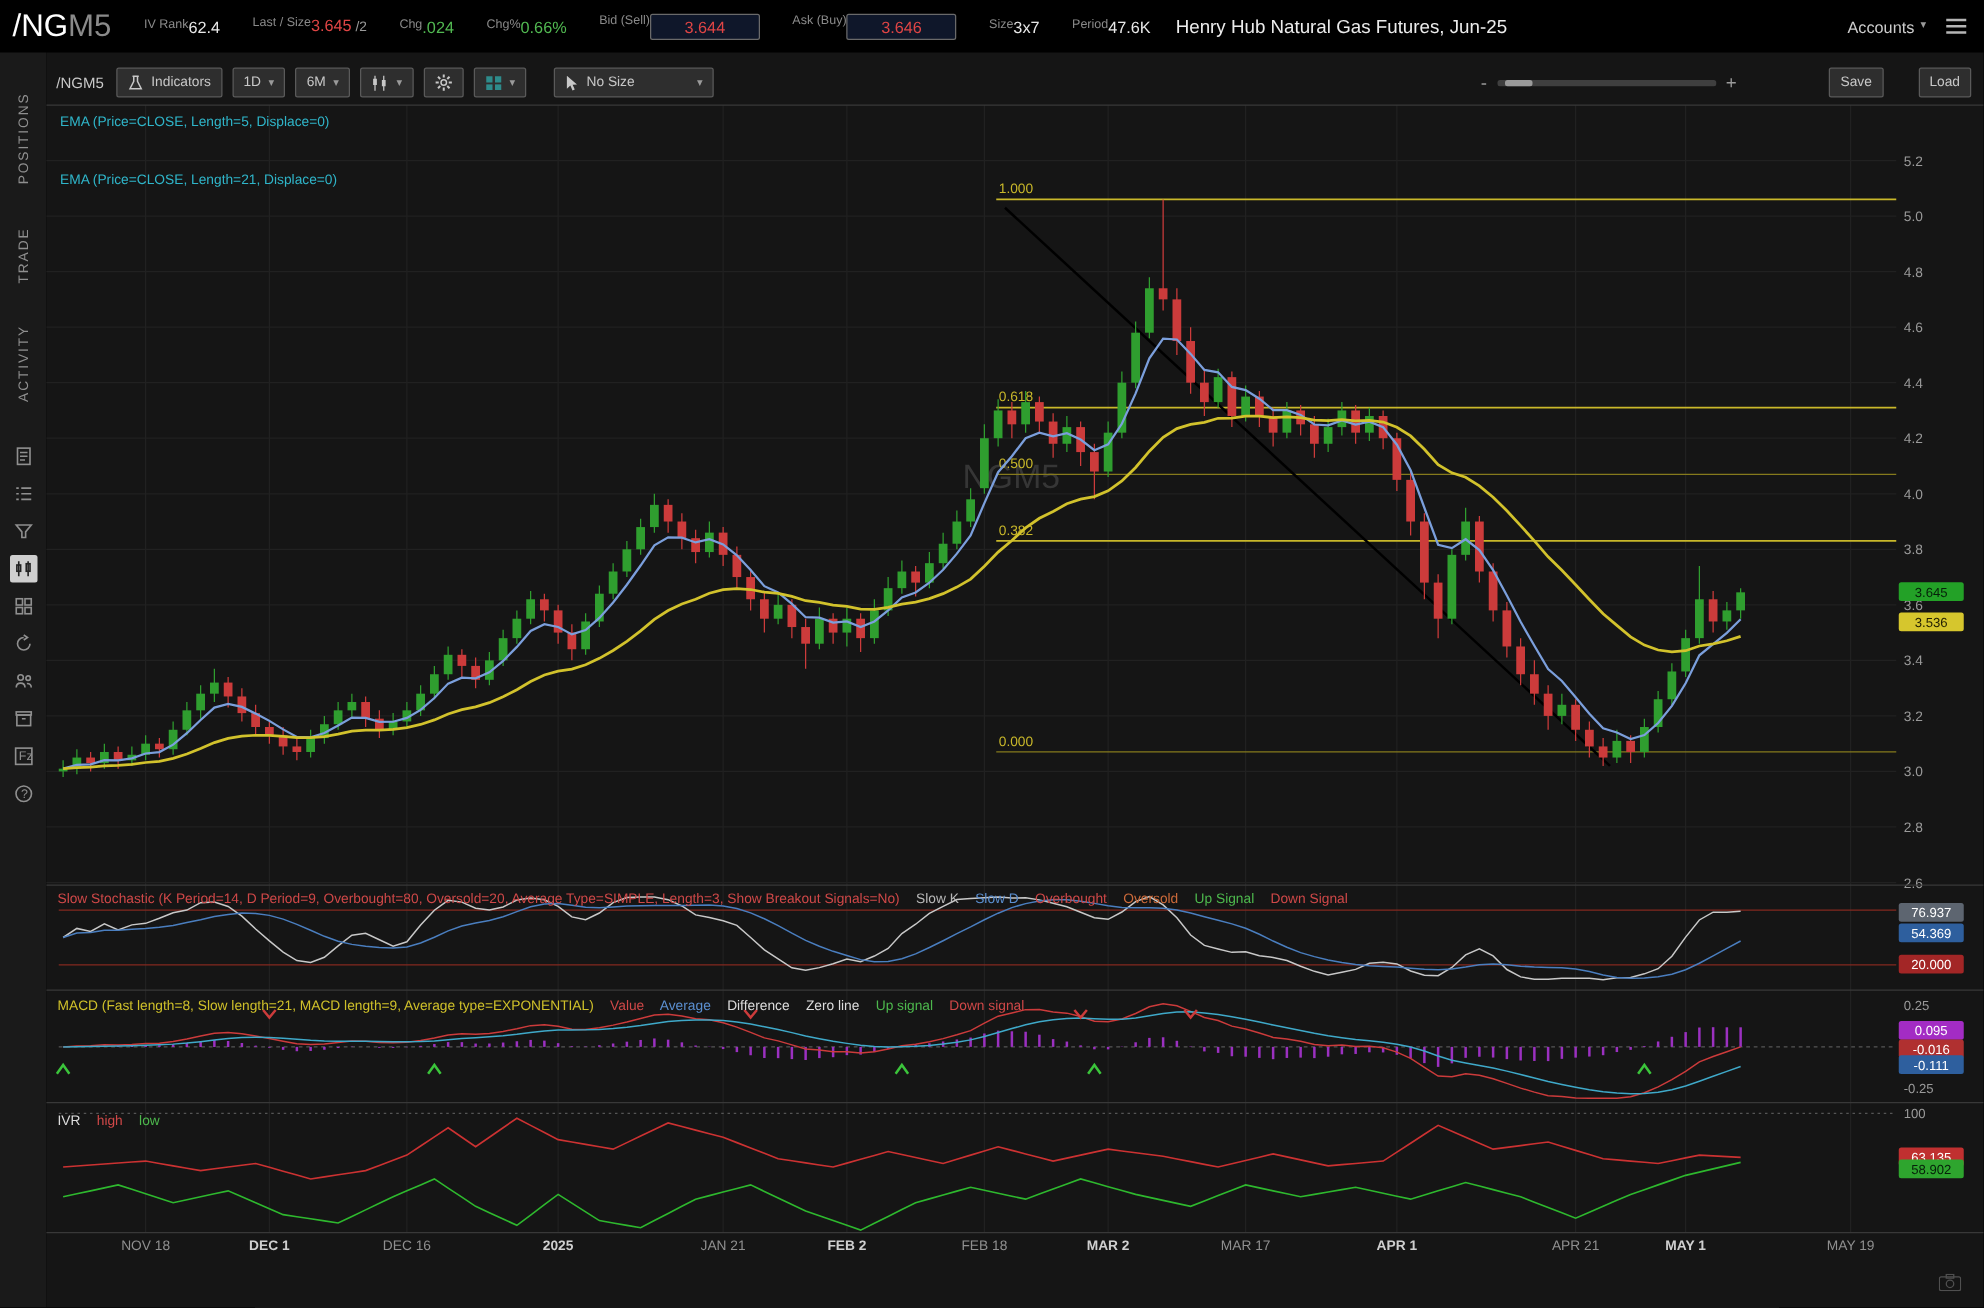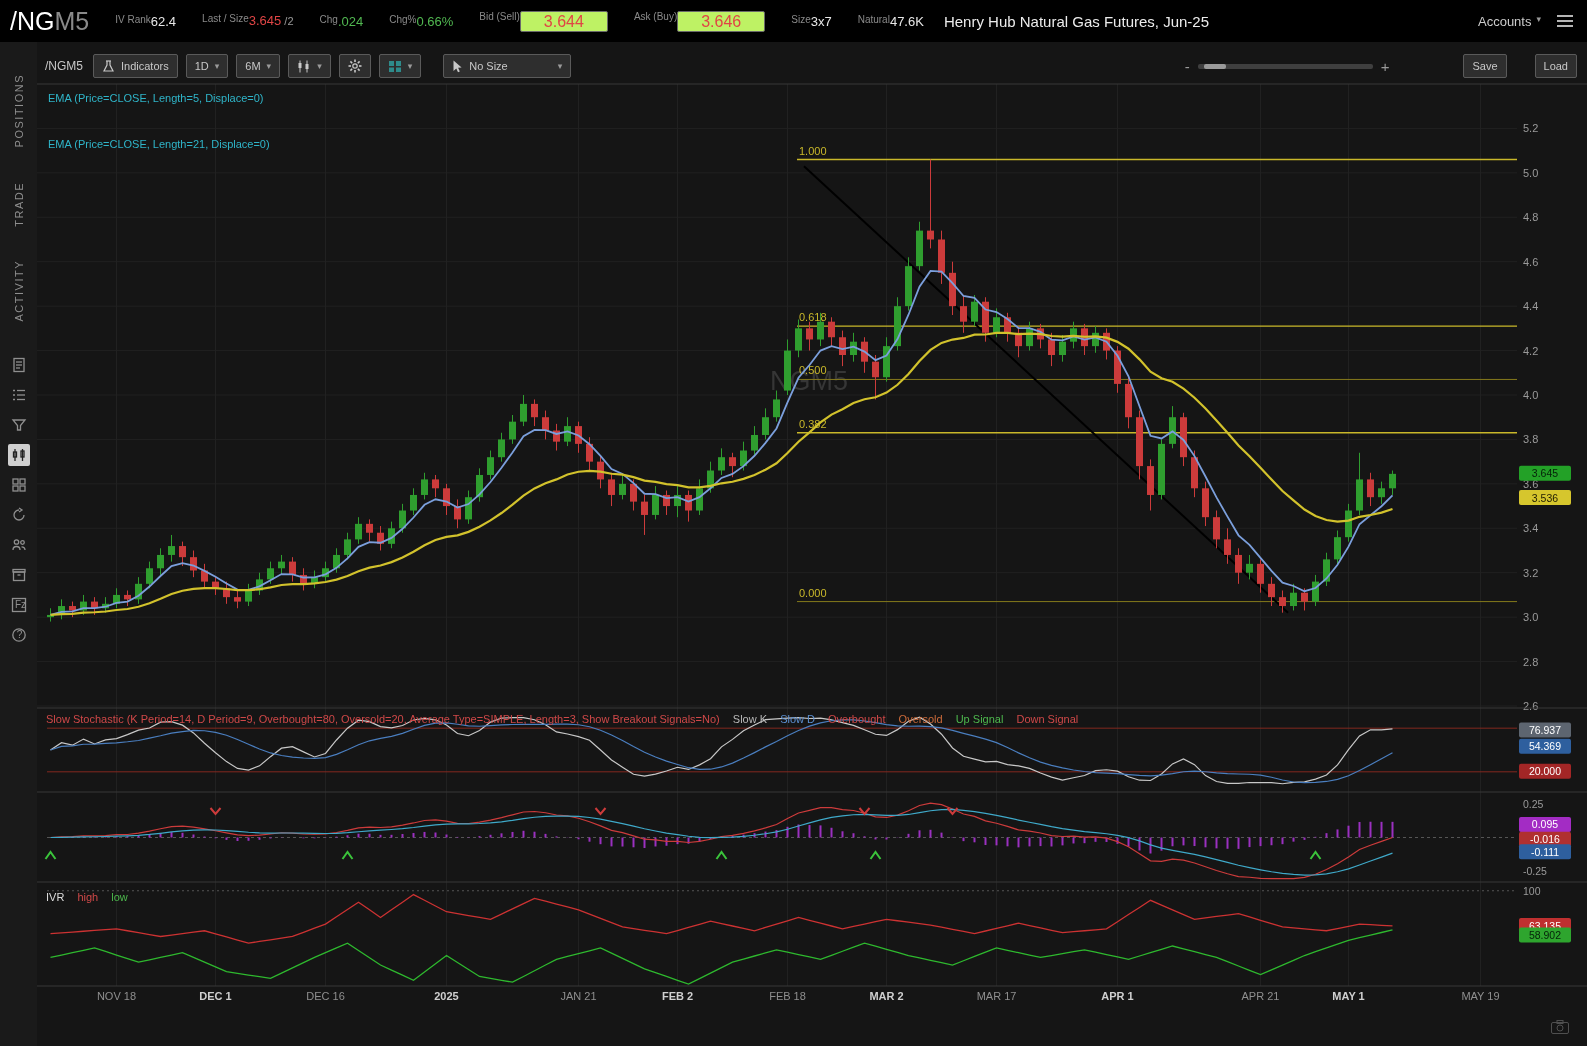--- a/index.html
+++ b/index.html
@@ -6,22 +6,22 @@
   body{width:1587px;height:1046px;position:relative;font-family:"Liberation Sans",sans-serif;overflow:hidden;}
   
   .hdr{position:absolute;top:0;left:0;width:1587px;height:42px;background:#000;display:flex;align-items:center;}
   .sym{font-size:25px;color:#fff;margin-left:10px;white-space:nowrap;}
   .sym-suf{color:#8a8a8a;}
   .hfield{display:flex;flex-direction:row;align-items:flex-start;margin-left:26px;}
   .hlabel{font-size:10px;color:#8a8a8a;line-height:13px;white-space:nowrap;}
   .hval{font-size:13px;color:#e8e8e8;line-height:17px;white-space:nowrap;}
   .hrow{display:flex;gap:3px;align-items:baseline;}
   .red{color:#e04545;} .green{color:#51b851;} .dim{color:#9a9a9a;font-size:11px;}
-  .pricebox{width:86px;height:19px;border:1px solid #6a6a6a;background:#bef264;color:#e04545;
-    font-size:16px;display:flex;align-items:center;justify-content:center;border-radius:2px;margin-top:1px;}
+  .pricebox{width:86px;height:19px;border:1px solid #6a6a6a;background:#0f172a;color:#e04545;
+    font-size:13px;display:flex;align-items:center;justify-content:center;border-radius:2px;margin-top:1px;}
   .hdesc{color:#ececec;font-size:15px;margin-left:20px;white-space:nowrap;}
   .hright{margin-left:auto;display:flex;align-items:center;gap:16px;margin-right:14px;}
   .accounts{display:flex;align-items:flex-start;gap:5px;color:#ccc;font-size:13px;cursor:default;}
   .chev{color:#9a9a9a;font-size:9px;}
   .burger{display:flex;flex-direction:column;gap:3px;}
   .burger span{display:block;width:16px;height:2px;background:#b5b5b5;}
   
   .sidebar{position:absolute;top:42px;left:0;width:37px;height:1004px;background:#1a1a1a;}
   .vtab{position:absolute;left:50%;transform:translateX(-50%) rotate(180deg);writing-mode:vertical-rl;
     color:#8f8f8f;font-size:11px;letter-spacing:1.5px;white-space:nowrap;}
@@ -86,21 +86,21 @@
   </div>
   <div class="hfield">
     <span class="hlabel">Ask (Buy)</span>
     <div class="pricebox">3.646</div>
   </div>
   <div class="hfield">
     <span class="hlabel">Size</span>
     <span class="hval">3x7</span>
   </div>
   <div class="hfield">
-    <span class="hlabel">Natural</span>
+    <span class="hlabel">Period</span>
     <span class="hval">47.6K</span>
   </div>
   <div class="hdesc">Henry Hub Natural Gas Futures, Jun-25</div>
   <div class="hright">
     <div class="accounts">
       <span>Accounts</span>
       <span class="chev">▾</span>
     </div>
     <div class="burger">
         <span></span>
@@ -756,20 +756,29 @@
   <div class="lg" id="lg-stoch">
     <span class="c-red">Slow Stochastic (K Period=14, D Period=9, Overbought=80, Oversold=20, Average Type=SIMPLE, Length=3, Show Breakout Signals=No)</span>
     <span class="c-gray">Slow K</span>
     <span class="c-blue">Slow D</span>
     <span class="c-red">Overbought</span>
     <span class="c-orange">Oversold</span>
     <span class="c-green">Up Signal</span>
     <span class="c-red">Down Signal</span>
   </div>
 
+  <div class="lg" id="lg-macd">
+    <span class="c-yellow">MACD (Fast length=8, Slow length=21, MACD length=9, Average type=EXPONENTIAL)</span>
+    <span class="c-red">Value</span>
+    <span class="c-blue">Average</span>
+    <span class="c-white">Difference</span>
+    <span class="c-white">Zero line</span>
+    <span class="c-green">Up signal</span>
+    <span class="c-red">Down signal</span>
+  </div>
 
   <div class="lg" id="lg-ivr">
     <span class="c-white">IVR</span>
     <span class="c-red">high</span>
     <span class="c-green">low</span>
   </div>
 
   <div class="snapshot">
     <svg width="18" height="14" viewBox="0 0 18 14">
         <rect x="0.5" y="2.5" width="17" height="11" rx="1.5" stroke="#777" fill="none"></rect>

